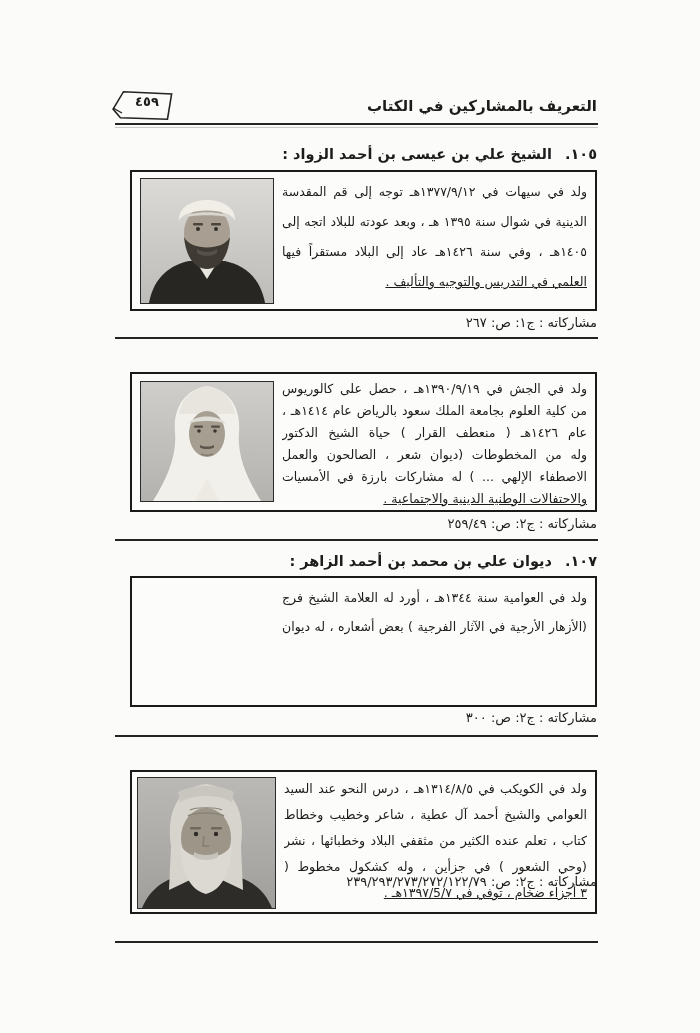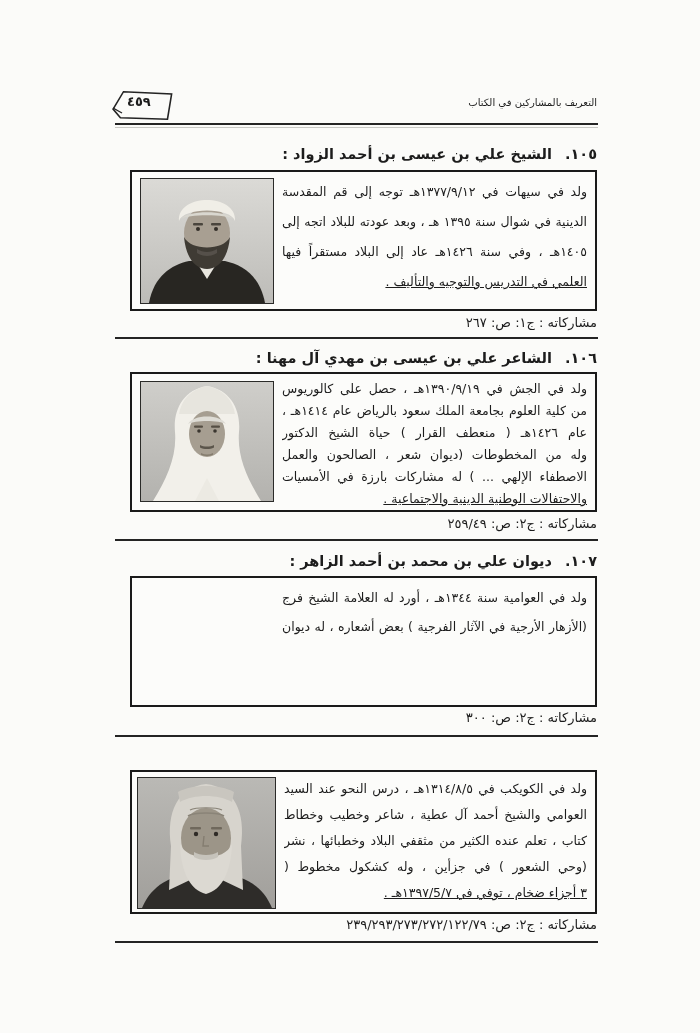--- a/index.html
+++ b/index.html
@@ -4,28 +4,28 @@
 <style>
   html,body{margin:0;padding:0;background:#e9e9e7;}
   .page{
     position:relative;width:700px;height:1033px;margin:0 auto;
     background:#fbfbf9;overflow:hidden;
     font-family:"DejaVu Sans",sans-serif;color:#1c1c1c;
   }
   
   .hdr-title{
     position:absolute;top:97px;right:103px;
-    font-size:10px;font-weight:normal;direction:rtl;letter-spacing:0;
+    font-size:15px;font-weight:bold;direction:rtl;letter-spacing:0;
   }
   .hdr-rule{position:absolute;top:123px;left:115px;width:483px;height:2px;background:#242424;}
   .hdr-rule-shadow{position:absolute;top:127px;left:115px;width:483px;height:1px;background:#c9c9c5;}
   .page-flag{position:absolute;top:86px;left:110px;width:68px;height:40px;}
   .page-flag svg{display:block;}
   .page-flag .num{
-    position:absolute;top:8px;left:17px;width:40px;text-align:left;
+    position:absolute;top:8px;left:17px;width:40px;text-align:center;
     font-size:13px;font-weight:bold;direction:rtl;
   }
   
   .entry-title{
     position:absolute;right:103px;direction:rtl;
     font-size:14.5px;font-weight:bold;white-space:nowrap;
   }
   .entry-title .num{margin-inline-end:13px;text-align:right;}
   .entry-box{
     position:absolute;left:130px;width:463px;
@@ -96,23 +96,20 @@
       <div class="line" style="height:30px;line-height:30px">الدينية في شوال سنة ١٣٩٥ هـ ، وبعد عودته للبلاد اتجه إلى سوريا سنة</div>
       <div class="line" style="height:30px;line-height:30px">١٤٠٥هـ ، وفي سنة ١٤٢٦هـ عاد إلى البلاد مستقراً فيها ممارساً دوره</div>
       <div class="line short" style="height:30px;line-height:30px">العلمي في التدريس والتوجيه والتأليف .</div>
     </div>
   </div>
   <div class="parts" style="top:315px">
     <span class="plabel">مشاركاته :</span><span>ج١: ص: ٢٦٧</span>
   </div>
   <div class="sep" style="top:337px"></div>
 
-  <div class="entry-title" style="top:350px">
-    <span class="num">١٠٦.</span><span>الشاعر علي بن عيسى بن مهدي آل مهنا :</span>
-  </div>
   <div class="entry-box" style="top:372px;height:136px">
     <div class="photo" style="left:8px;top:7px;width:132px;height:119px">
       <svg width="132" height="119" viewBox="0 0 132 119">
         <defs>
           <linearGradient id="bg2" x1="0" y1="0" x2="0" y2="1">
             <stop offset="0" stop-color="#cfcecA"></stop>
               <stop offset="1" stop-color="#b3b2ae"></stop>
           </linearGradient>
         </defs>
         <rect width="132" height="119" fill="url(#bg2)"></rect>
@@ -187,18 +184,18 @@
       </svg>
     </div>
     <div class="btext" style="right:8px;left:152px;top:4px">
       <div class="line" style="height:26px;line-height:26px">ولد في الكويكب في ١٣١٤/٨/٥هـ ، درس النحو عند السيد حسين</div>
       <div class="line" style="height:26px;line-height:26px">العوامي والشيخ أحمد آل عطية ، شاعر وخطيب وخطاط وصاحب</div>
       <div class="line" style="height:26px;line-height:26px">كتاب ، تعلم عنده الكثير من مثقفي البلاد وخطبائها ، نشر ديوانه</div>
       <div class="line" style="height:26px;line-height:26px">(وحي الشعور ) في جزأين ، وله كشكول مخطوط ( مذكرات المعلم )</div>
       <div class="line short" style="height:26px;line-height:26px">٣ أجزاء ضخام ، توفي في ١٣٩٧/5/٧هـ .</div>
     </div>
   </div>
-  <div class="parts" style="top:917px">
+  <div class="parts" style="top:874px">
     <span class="plabel">مشاركاته :</span><span>ج٢: ص: ٢٣٩/٢٩٣/٢٧٣/٢٧٢/١٢٢/٧٩</span>
   </div>
   <div class="sep" style="top:941px"></div>
 
 </div>
 
 </body></html>

